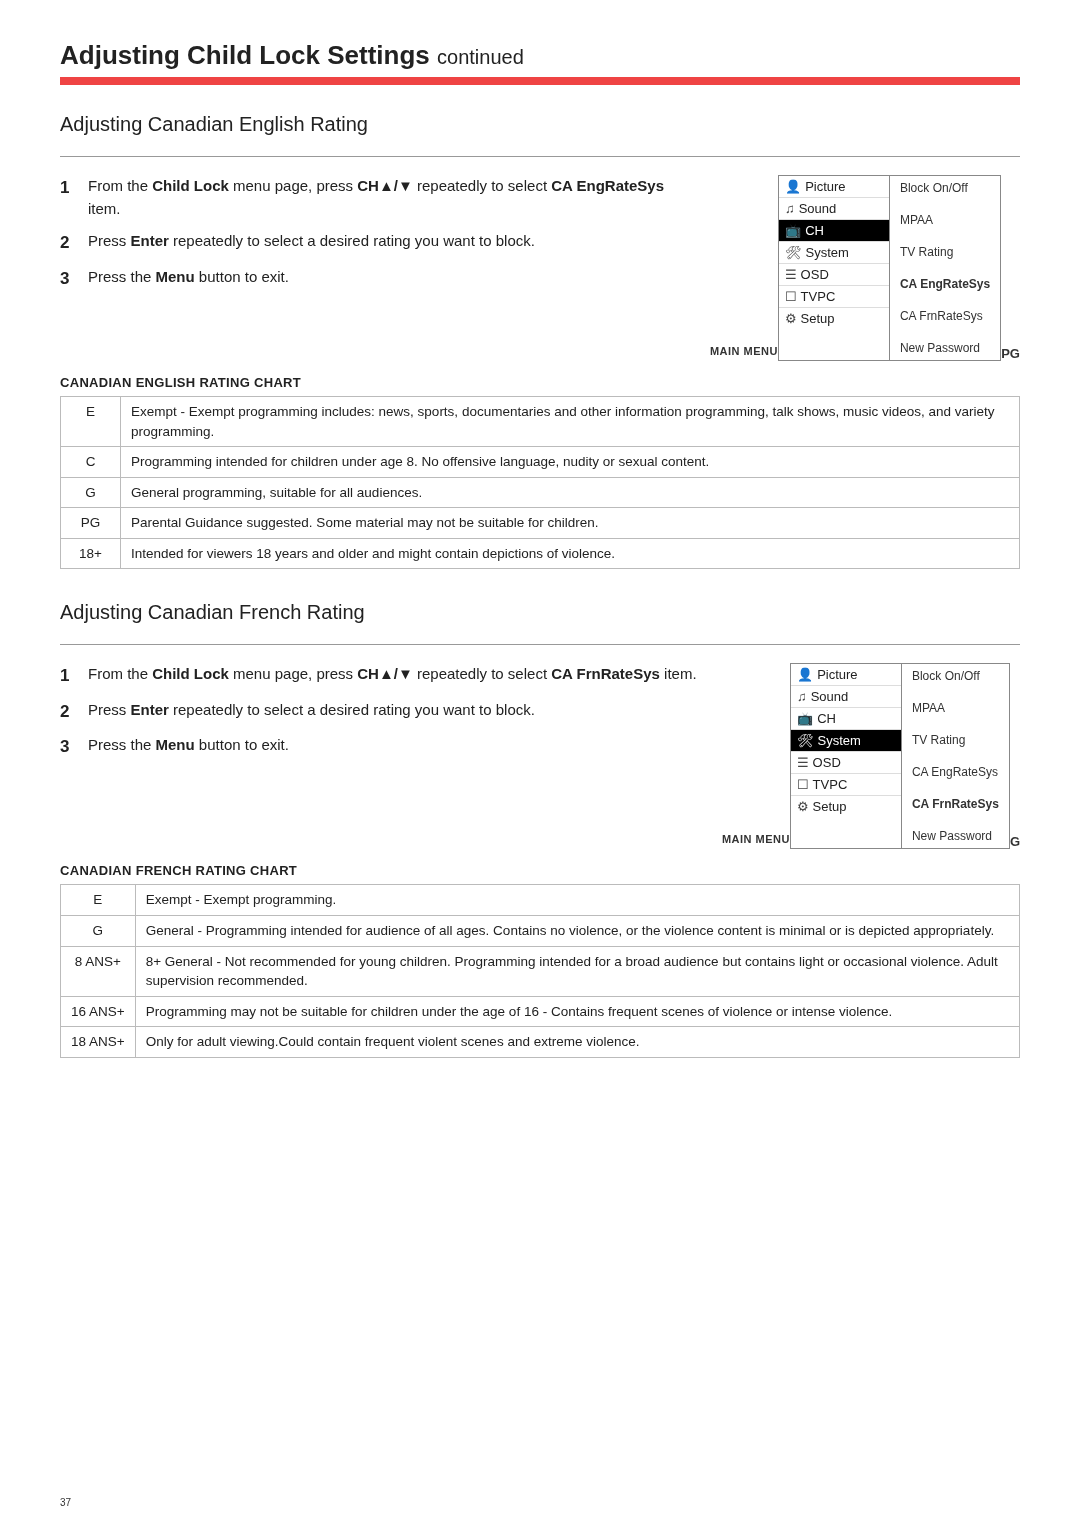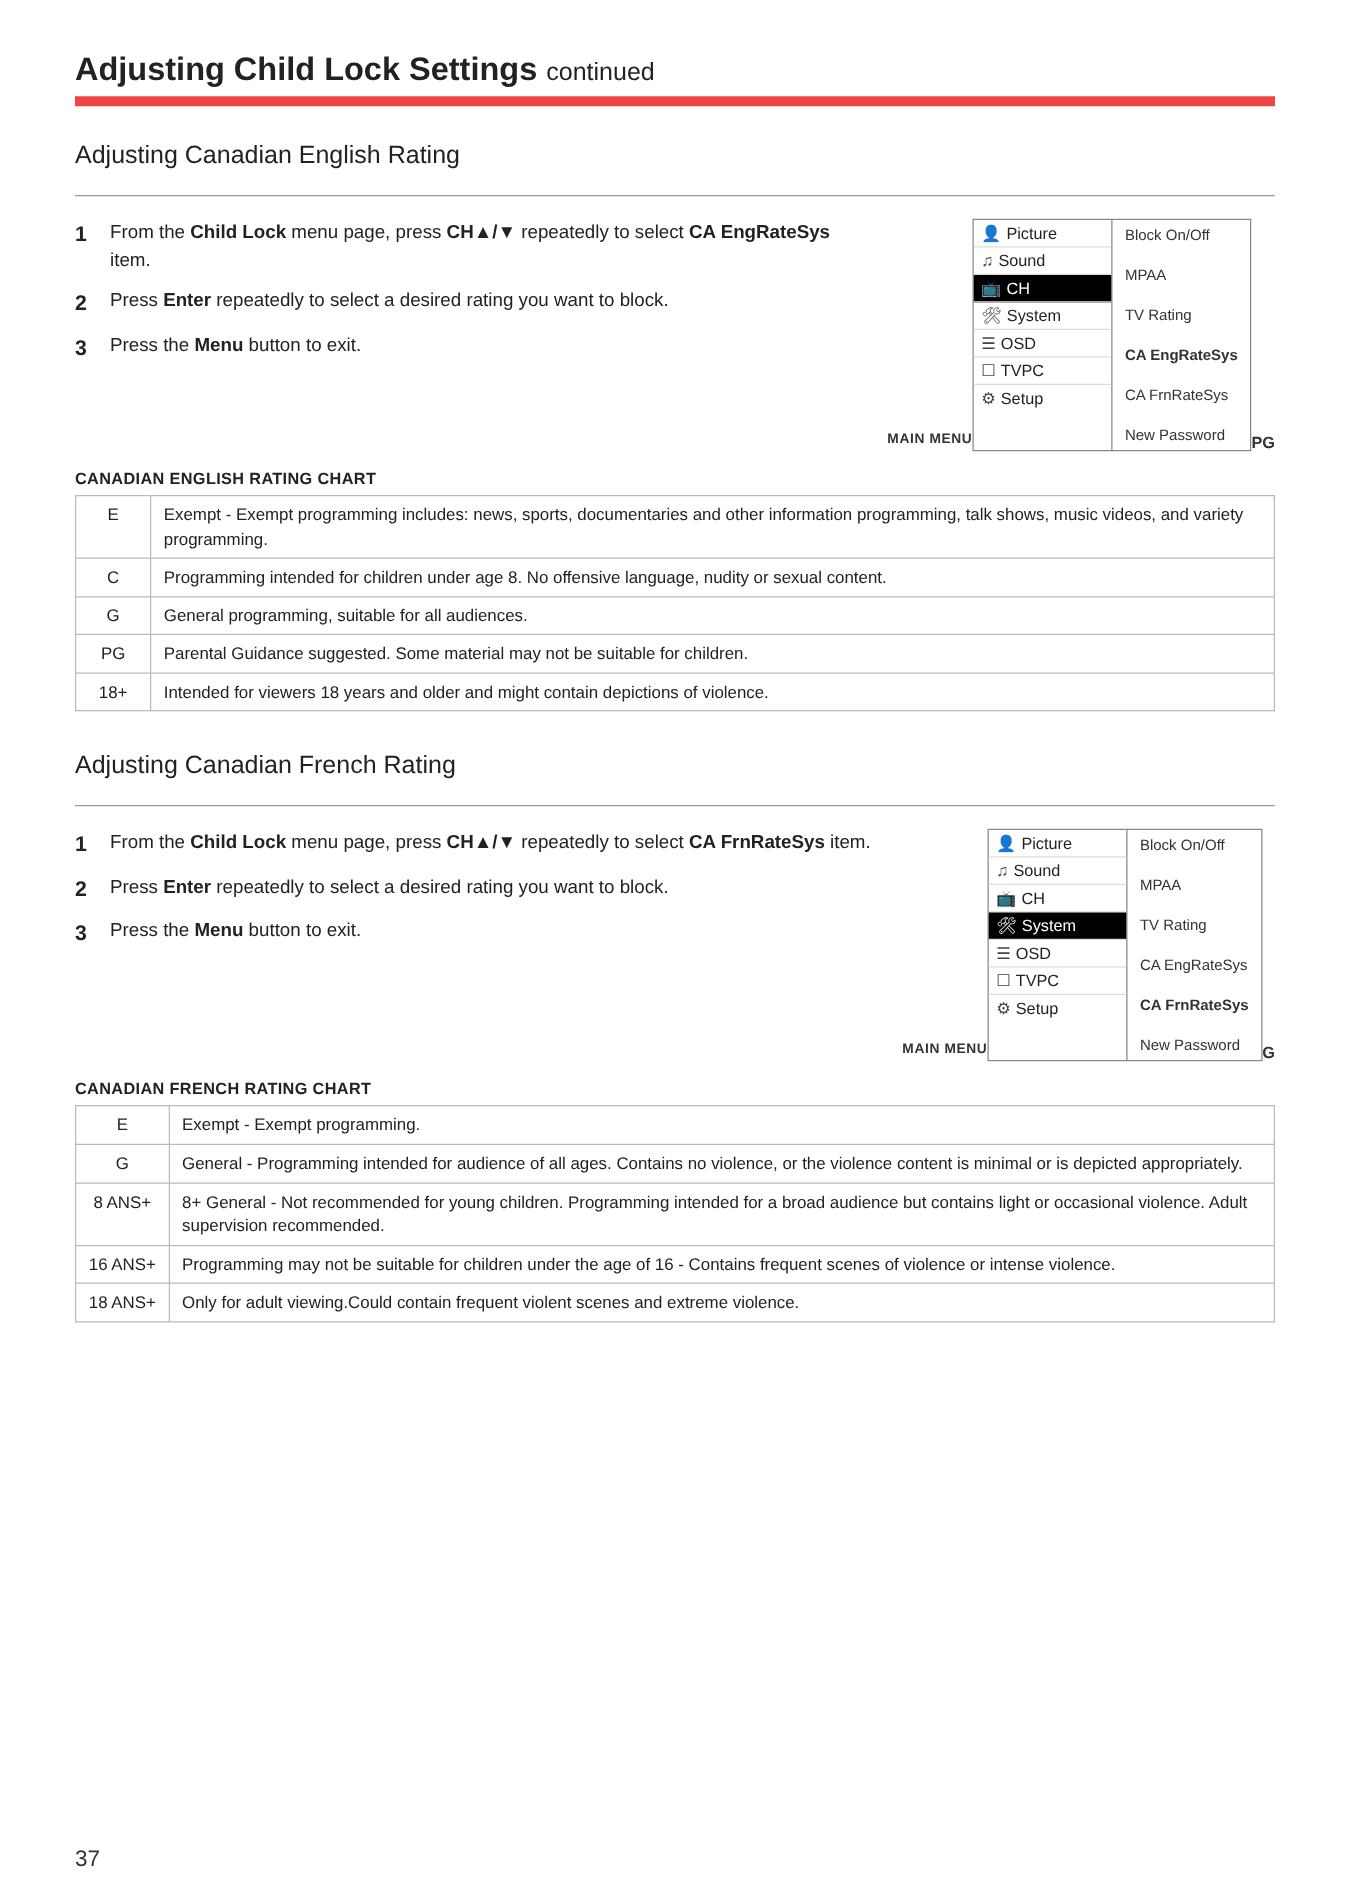--- a/index.html
+++ b/index.html
@@ -138,23 +138,23 @@
       line-height: 1.45;
     }
     table.rating-chart td:first-child {
       width: 60px;
       text-align: center;
       font-weight: normal;
       white-space: nowrap;
     }
     .page-num {
       position: fixed;
-      bottom: 24px;
+      bottom: 14px;
       left: 60px;
-      font-size: 18px;
+      font-size: 10px;
       color: #333;
     }
     .section-gap { margin-bottom: 32px; }
   </style>
 </head>
 <body>
 
 <div class="page-title">
   <span>Adjusting Child Lock Settings</span>
   <span class="continued">continued</span>

